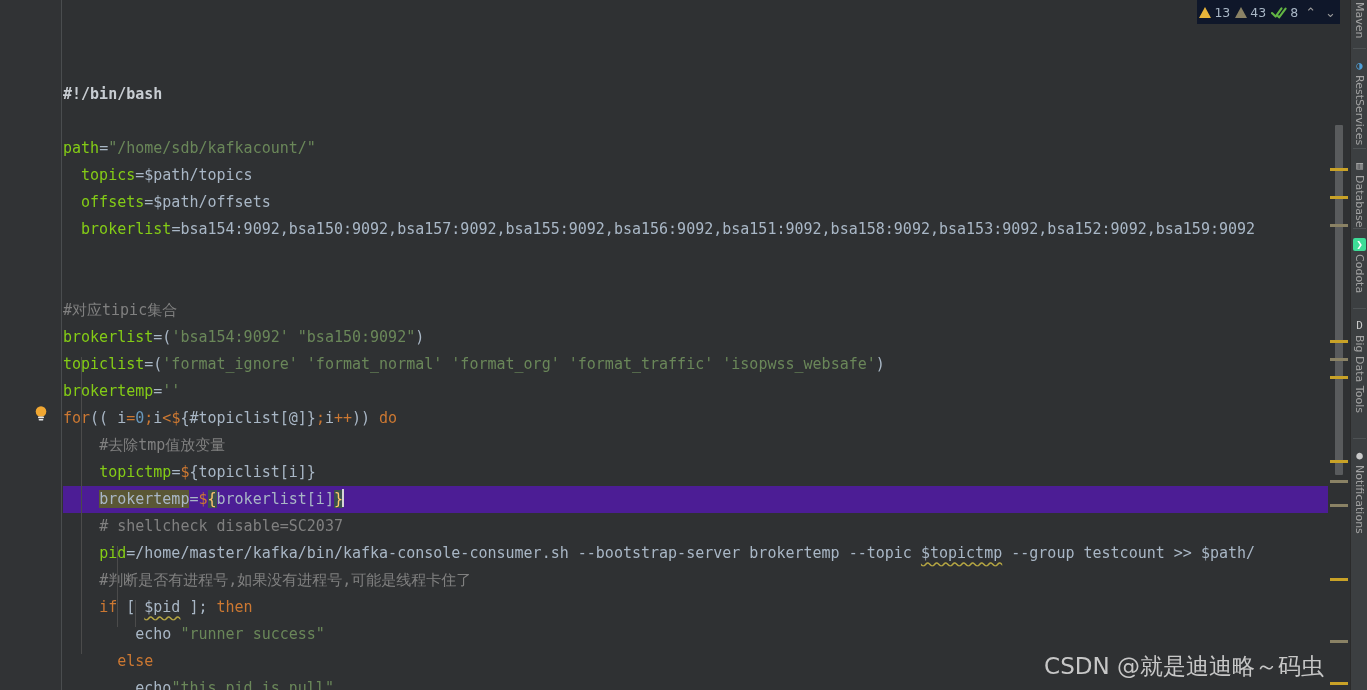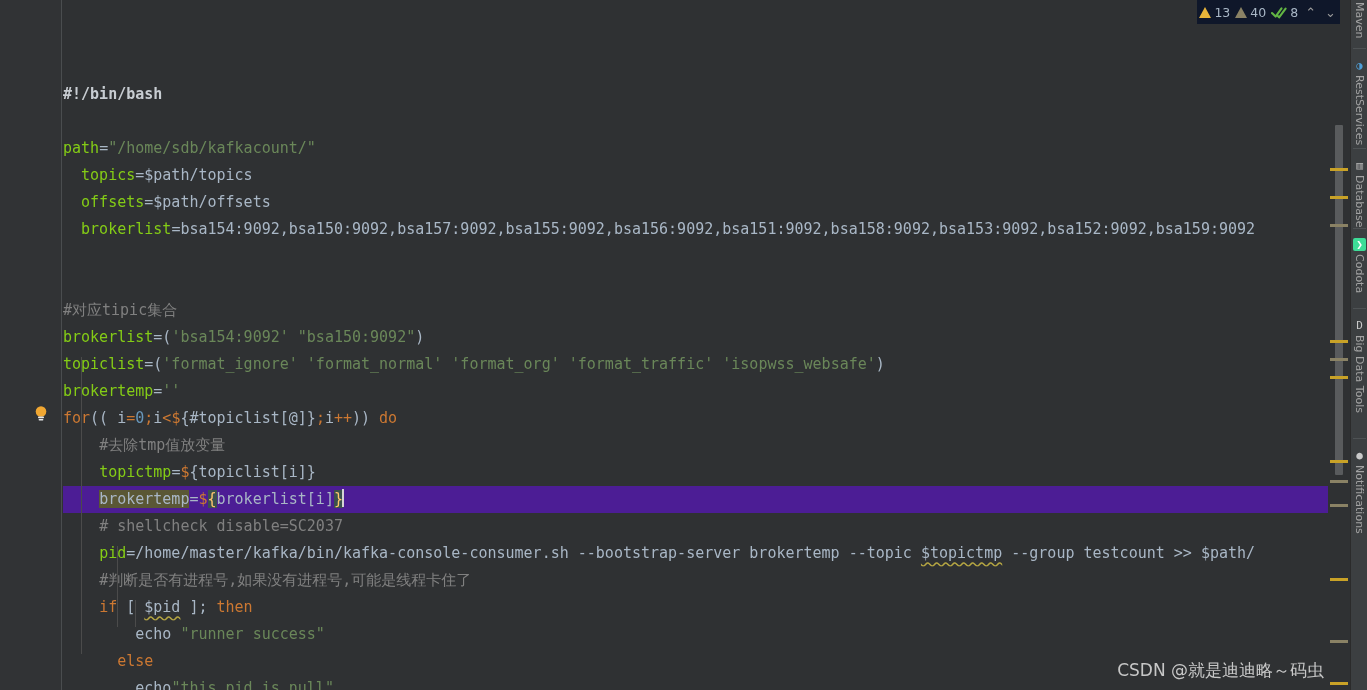--- a/index.html
+++ b/index.html
@@ -206,21 +206,21 @@
     left: 2px; width: 13px; height: 1px;
     background: #4e5254;
   }
 
   
   #watermark {
     position: absolute;
     right: 26px;
     bottom: 8px;
     font-family: "DejaVu Sans", sans-serif;
-    font-size: 17px;
+    font-size: 23px;
     color: #d4d4d4;
     opacity: 0.92;
     white-space: nowrap;
     z-index: 50;
   }
 </style>
 </head>
 <body>
 
 <div id="app">
@@ -241,21 +241,21 @@
       <div id="indent-host"><div class="indent-guide" style="left: 18.04px; top: 357px; height: 297px;"></div><div class="indent-guide" style="left: 54.12px; top: 546px; height: 81px;"></div><div class="indent-guide" style="left: 72.16px; top: 600px; height: 27px;"></div></div>
     </div>
 
     <div id="inspection-widget">
       <div class="insp-group">
         <span class="tri tri-warn"></span>
         <span>13</span>
       </div>
       <div class="insp-group">
         <span class="tri tri-weak"></span>
-        <span>40</span>
+        <span>43</span>
       </div>
       <div class="insp-group">
         <svg width="16" height="13" viewBox="0 0 16 13">
           <path d="M1 7 L4.6 10.6 L10.5 2.4" stroke="#62b543" stroke-width="2.1" fill="none" stroke-linecap="round" stroke-linejoin="round"></path>
           <path d="M6.2 9.4 L8.1 11.4 L14.6 2.6" stroke="#62b543" stroke-width="2.1" fill="none" stroke-linecap="round" stroke-linejoin="round"></path>
         </svg>
         <span>8</span>
       </div>
       <span class="chevron">⌃</span>
       <span class="chevron">⌄</span>

